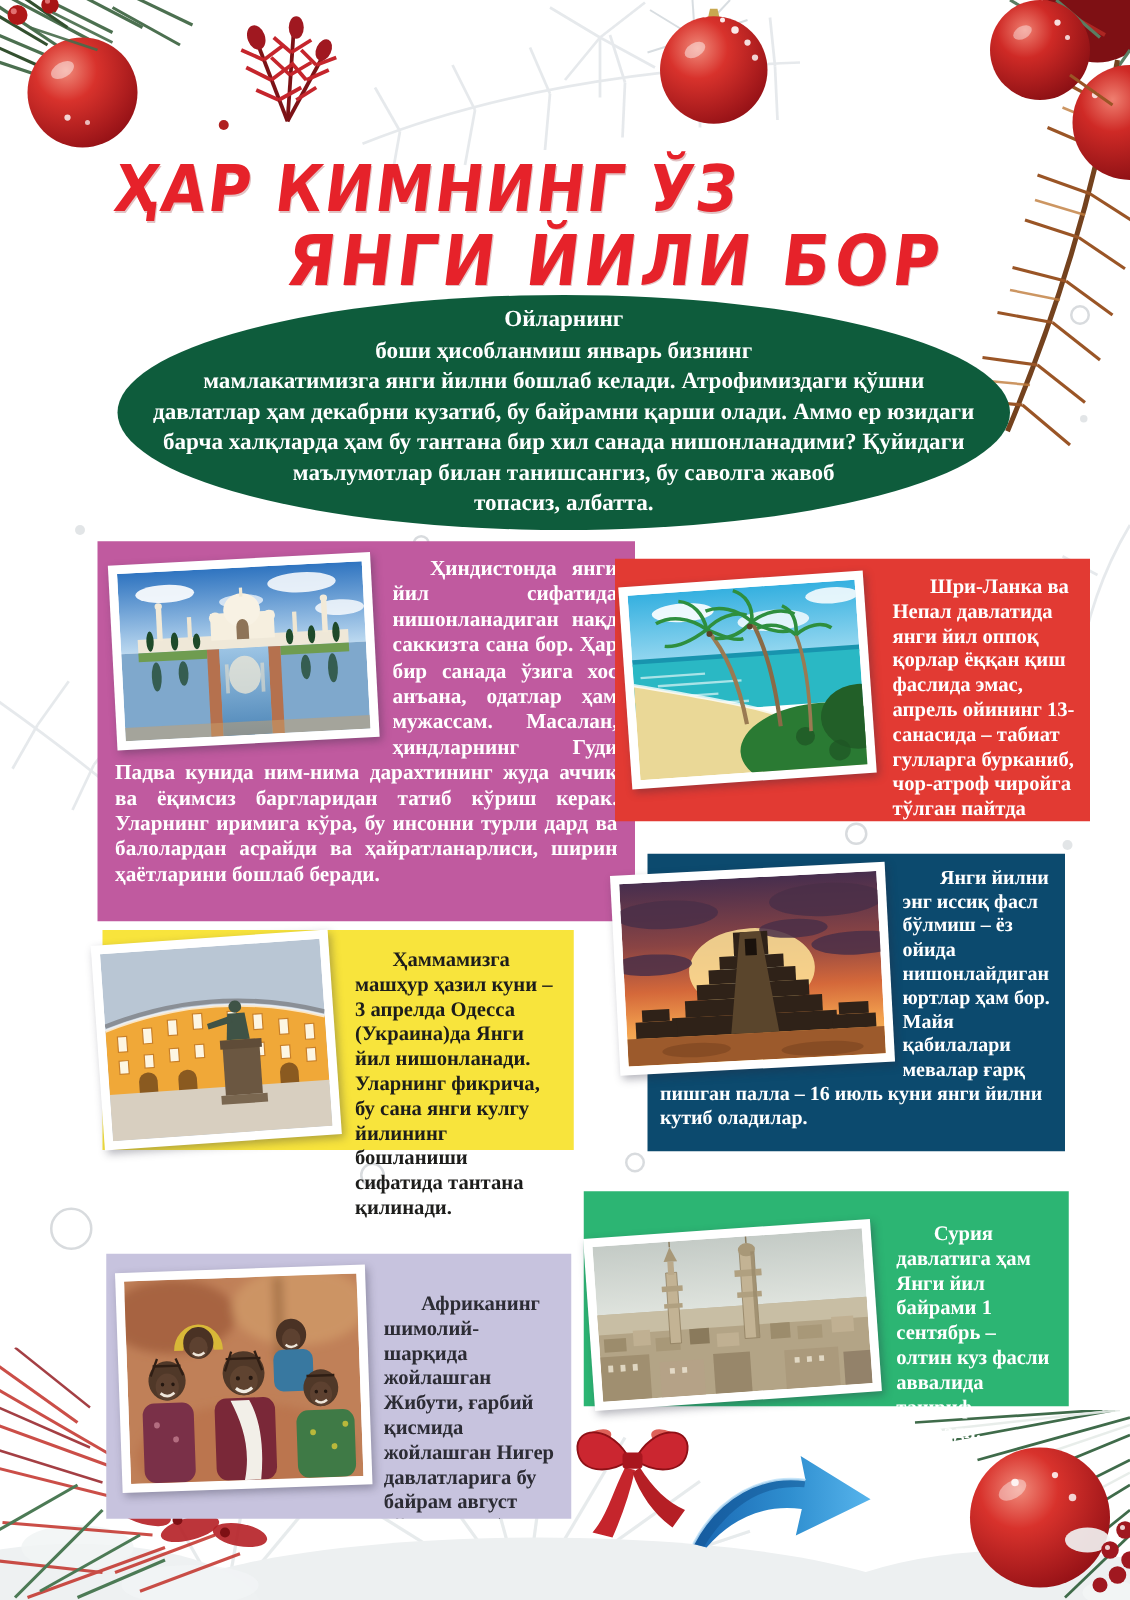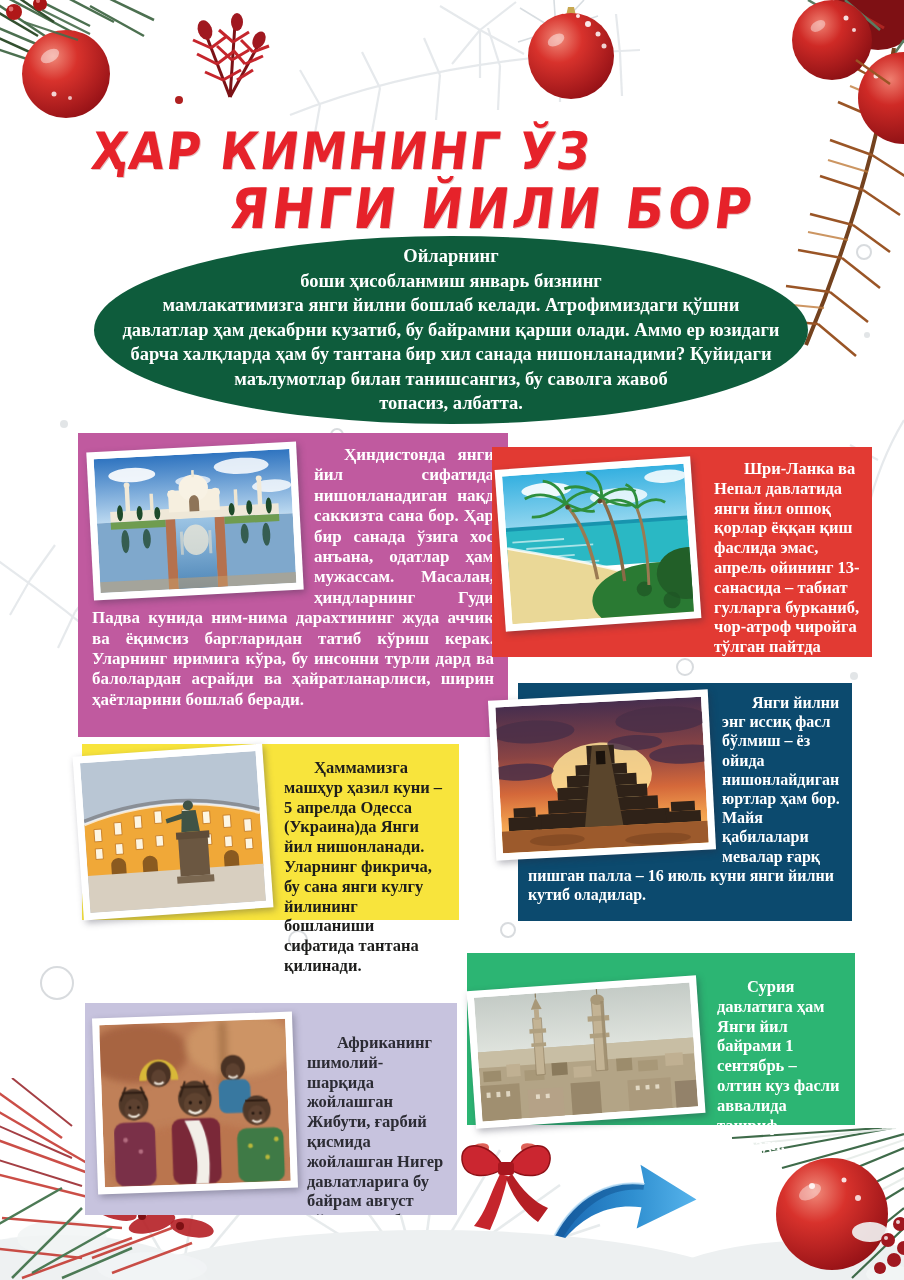--- a/index.html
+++ b/index.html
@@ -526,21 +526,21 @@
         <rect x="96" y="136" width="40" height="8" fill="#7a6750"></rect>
         <rect x="100" y="92" width="32" height="44" fill="#6b5741"></rect>
         <rect x="98" y="86" width="36" height="8" fill="#5f4c38"></rect>
         <g fill="#3f5346">
           <circle cx="113" cy="56" r="5.5"></circle>
           <path d="M106,62 L121,62 L124,86 L104,86 Z"></path>
           <path d="M108,64 L88,70 L89,75 L110,70 Z"></path>
         </g>
       </svg>
     </div>
-    <p>Ҳаммамизга машҳур ҳазил куни – 5 апрелда Одесса (Украина)да Янги йил нишонланади. Уларнинг фикрича, бу сана янги кулгу йилининг бошланиши сифатида тантана қилинади.</p>
+    <p>Ҳаммамизга машҳур ҳазил куни – 3 апрелда Одесса (Украина)да Янги йил нишонланади. Уларнинг фикрича, бу сана янги кулгу йилининг бошланиши сифатида тантана қилинади.</p>
   </section>
 
   <section class="card card-maya">
     <div class="photo" aria-label="mayan-pyramid-sunset-photo">
       <svg width="206" height="146" viewBox="0 0 225 155" preserveAspectRatio="none">
         <defs>
             <linearGradient id="sun1" x1="0" y1="0" x2="0" y2="1">
           <stop offset="0" stop-color="#472e4e"></stop>
               <stop offset=".35" stop-color="#8a4444"></stop>
           <stop offset=".6" stop-color="#d4683a"></stop>

